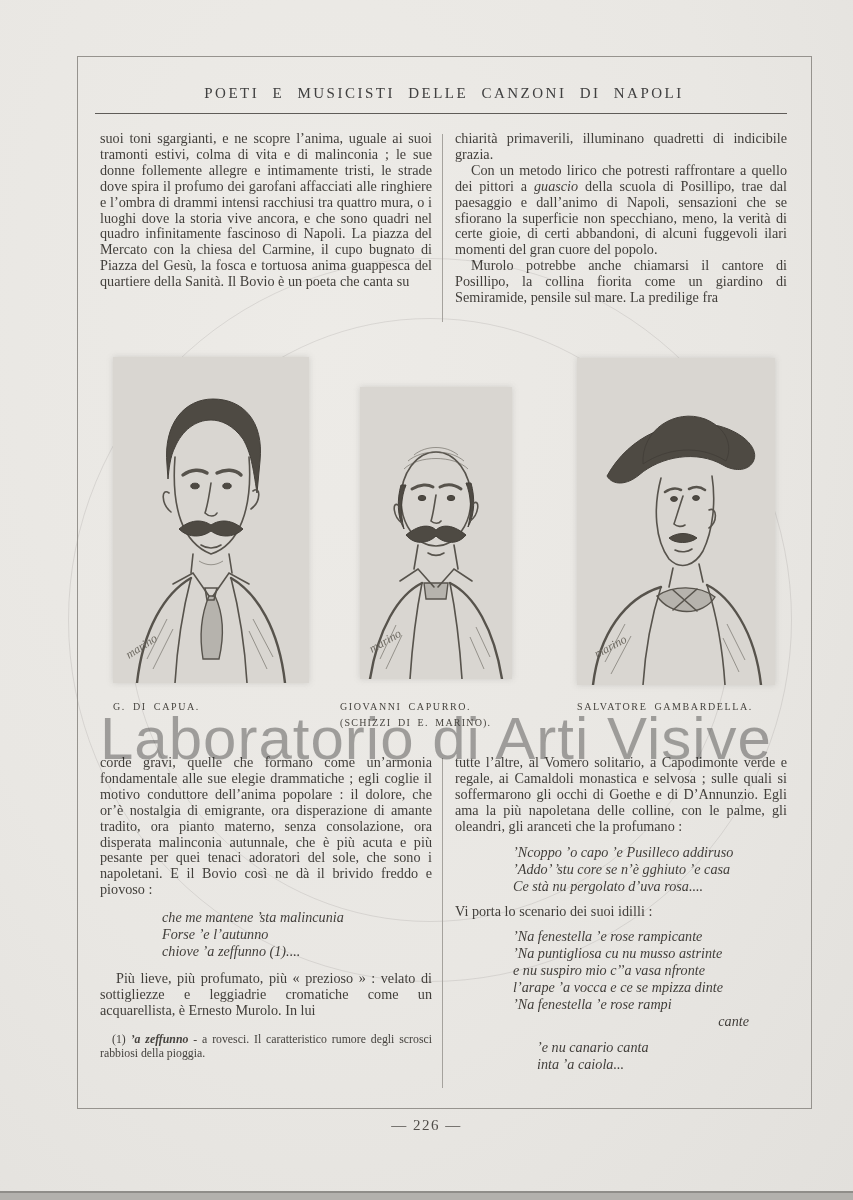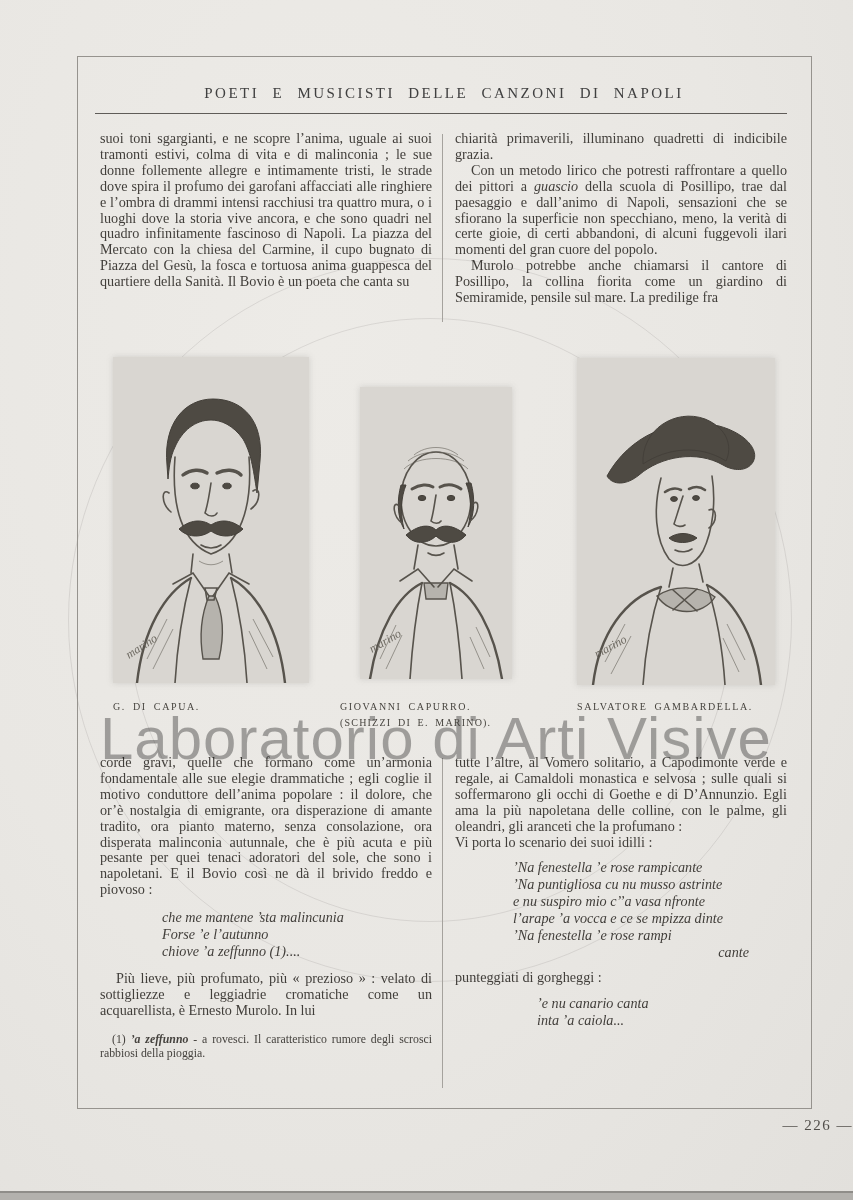--- a/index.html
+++ b/index.html
@@ -76,21 +76,21 @@
   .sig  { font-family:"Liberation Serif", serif; font-style:italic; font-size:12px; fill:#6f6b63; }
   .caption {
     position:absolute; font-size:10px; letter-spacing:1.6px; word-spacing:3px;
     color:#47443f; z-index:4;
   }
   #cap1 { top:701px; left:113px; width:196px; }
   #cap2 { top:701px; left:340px; width:192px; }
   #cap3 { top:701px; left:577px; width:198px; }
   #subcap { top:717px; left:340px; width:192px; letter-spacing:1.2px; }
   .page-number {
-    position:absolute; top:1117px; left:0; width:853px; text-align:right;
+    position:absolute; top:1117px; left:0; width:853px; text-align:center;
     font-size:15px; letter-spacing:1.5px; color:#504d49; z-index:2;
   }
 </style>
 </head>
 <body>
 
 <div class="page-bg"></div>
 <div class="wm-circle" id="circle-outer"></div>
 <div class="wm-circle" id="circle-inner"></div>
 <div class="frame"></div>
@@ -197,30 +197,34 @@
     <div class="pline">che me mantene ’sta malincunia</div>
     <div class="pline">Forse ’e l’autunno</div>
     <div class="pline">chiove ’a zeffunno (1)....</div>
   </div>
   <p class="indent sp">Più lieve, più profumato, più « prezioso » : velato di sottigliezze e leggiadrie cromatiche come un acquarellista, è Ernesto Murolo. In lui</p>
   <div class="footnote"><span>(1) </span><i>’a zeffunno</i><span> - a rovesci. Il caratteristico rumore degli scrosci rabbiosi della pioggia.</span></div>
 </div>
 
 <div class="col" id="col-rb">
   <p>tutte l’altre, al Vomero solitario, a Capodimonte verde e regale, ai Camaldoli monastica e selvosa ; sulle quali si soffermarono gli occhi di Goethe e di D’Annunzio. Egli ama la più napoletana delle colline, con le palme, gli oleandri, gli aranceti che la profumano :</p>
+  <div class="poem">
+    <div class="pline">’Ncoppo ’o capo ’e Pusilleco addiruso</div>
+    <div class="pline">’Addo’ ’stu core se n’è gghiuto ’e casa</div>
+    <div class="pline">Ce stà nu pergolato d’uva rosa....</div>
+  </div>
   <p>Vi porta lo scenario dei suoi idilli :</p>
   <div class="poem">
     <div class="pline">’Na fenestella ’e rose rampicante</div>
     <div class="pline">’Na puntigliosa cu nu musso astrinte</div>
     <div class="pline">e nu suspiro mio c’’a vasa nfronte</div>
     <div class="pline">l’arape ’a vocca e ce se mpizza dinte</div>
     <div class="pline">’Na fenestella ’e rose rampi</div>
     <div class="pline flush-right">cante</div>
   </div>
-  <p>punteggiati di gorgheggi :</p>
   <div class="poem deep">
     <div class="pline">’e nu canario canta</div>
     <div class="pline">inta ’a caiola...</div>
   </div>
 </div>
 
 <div class="page-number">— 226 —</div>
 <div class="scan-band"></div>
 
 </body></html>

